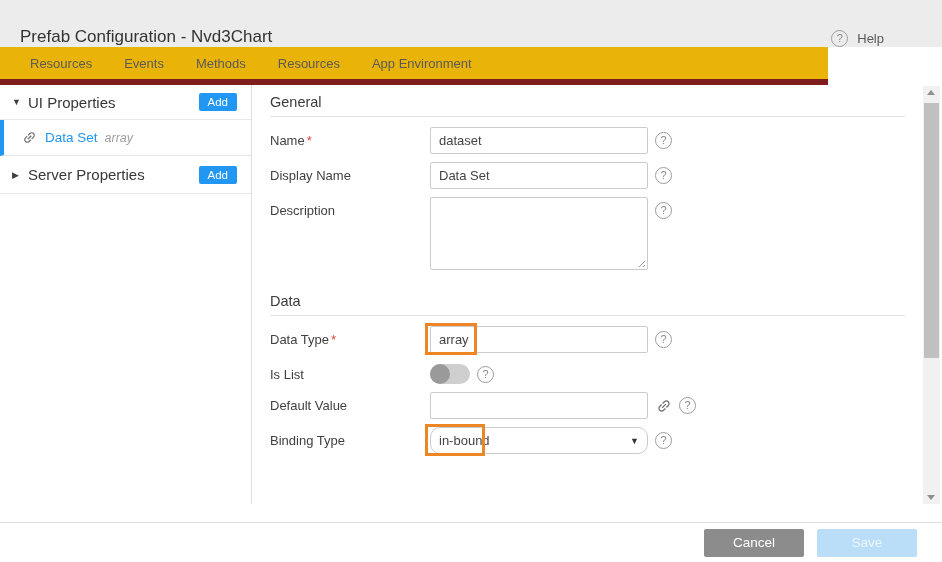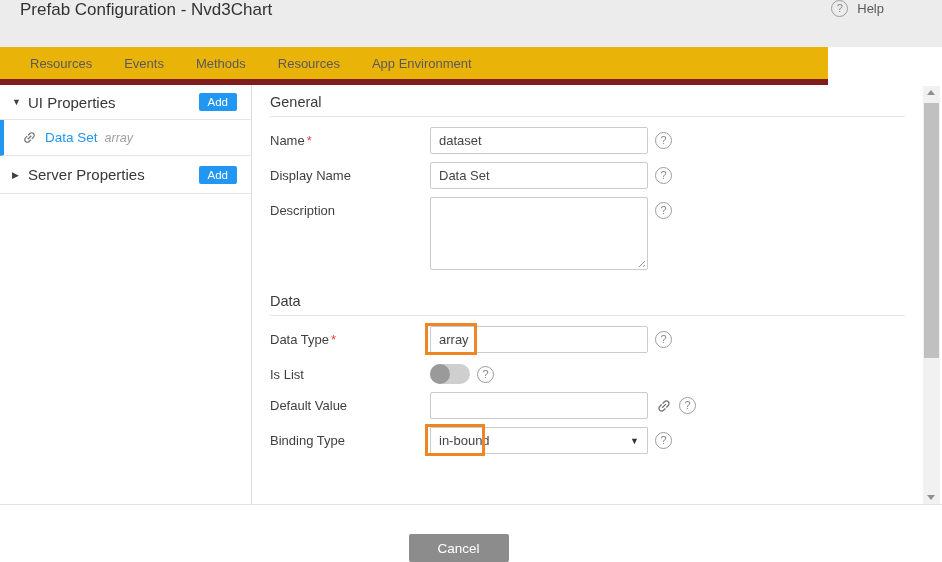--- a/index.html
+++ b/index.html
@@ -5,21 +5,21 @@
   * { margin:0; padding:0; box-sizing:border-box; }
   html,body { width:942px; height:562px; }
   body {
     position:relative; overflow:hidden; background:#ffffff;
     font-family:"Liberation Sans", sans-serif; color:#333;
   }
 
   
   .header {
     position:absolute; top:0; left:0; width:942px; height:47px;
-    background:#ececec; display:flex; align-items:flex-start;
+    background:#ececec; display:flex; align-items:flex-end;
     justify-content:space-between; padding:0 20px;
   }
   .window-title { font-size:17px; color:#333333; }
   .help-group { display:flex; align-items:center; gap:9px; margin-right:38px; color:#595959; font-size:13px; cursor:pointer; }
 
   .qicon {
     display:inline-flex; align-items:center; justify-content:center;
     width:17px; height:17px; border:1px solid #9c9c9c; border-radius:50%;
     color:#8a8a8a; font-size:11px; line-height:1; flex-shrink:0; background:transparent;
   }
@@ -104,21 +104,21 @@
     background:#cfcfcf; cursor:pointer; margin-top:3px;
   }
   .toggle-knob {
     position:absolute; left:0; top:0; width:20px; height:20px;
     border-radius:50%; background:#9a9a9a;
   }
   .bind-icon { display:inline-flex; margin-left:8px; margin-top:6px; cursor:pointer; }
   .bind-icon svg { width:16px; height:16px; fill:#6f6f6f; transform:rotate(-45deg); }
   .select-box {
     position:relative; width:218px; height:27px; border:1px solid #cbcbcb;
-    border-radius:1px; background:#fff; font-size:13px; color:#444;
+    border-radius:10px; background:#fff; font-size:13px; color:#444;
     line-height:25px; padding:0 22px 0 8px; cursor:pointer;
   }
   .dd-arrow {
     position:absolute; right:8px; top:0; font-size:9px; color:#333; line-height:26px;
   }
   .annot {
     position:absolute; border:3px solid #ee8625; pointer-events:none; z-index:5;
   }
   .annot-datatype { left:-5px; top:-3px; width:52px; height:32px; }
   .annot-binding  { left:-5px; top:-3px; width:60px; height:32px; }
@@ -132,24 +132,24 @@
   .sb-down { bottom:0; }
   .sb-up::after, .sb-down::after {
     content:""; position:absolute; left:4px; border-left:4px solid transparent; border-right:4px solid transparent;
   }
   .sb-up::after { top:4px; border-bottom:5px solid #8f8f8f; }
   .sb-down::after { bottom:4px; border-top:5px solid #8f8f8f; }
   .sb-thumb { position:absolute; top:17px; left:1px; width:15px; height:255px; background:#c0c0c0; }
 
   
   .footer {
-    position:absolute; left:0; bottom:0; width:942px; height:58px;
+    position:absolute; left:0; bottom:0; width:942px; height:40px;
     background:#ffffff; border-top:1px solid #e0e0e0;
     display:flex; align-items:center; justify-content:flex-end;
-    gap:13px; padding-right:25px;flex-direction:column;
+    gap:13px; padding-right:25px;
   }
   .btn { width:100px; height:28px; border:none; border-radius:2px; font-size:13.5px; cursor:pointer; font-family:"Liberation Sans", sans-serif; }
   .btn-cancel { background:#8c8c8c; color:#ffffff; }
   .btn-save { background:#badef7; color:#e9f5fe; cursor:default; }
 </style>
 </head>
 <body>
 
 <div class="header">
   <div class="window-title">Prefab Configuration - Nvd3Chart</div>
@@ -271,13 +271,14 @@
 </div>
 
 <div class="scrollbar">
   <span class="sb-btn sb-up"></span>
   <span class="sb-thumb"></span>
   <span class="sb-btn sb-down"></span>
 </div>
 
 <div class="footer">
   <button class="btn btn-cancel">Cancel</button>
+  <button class="btn btn-save">Save</button>
 </div>
 
 </body></html>

